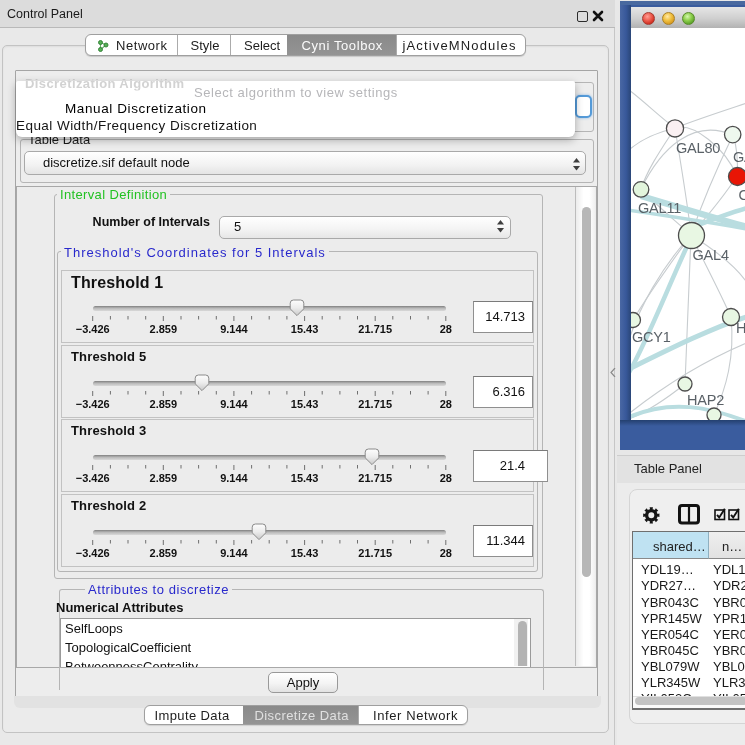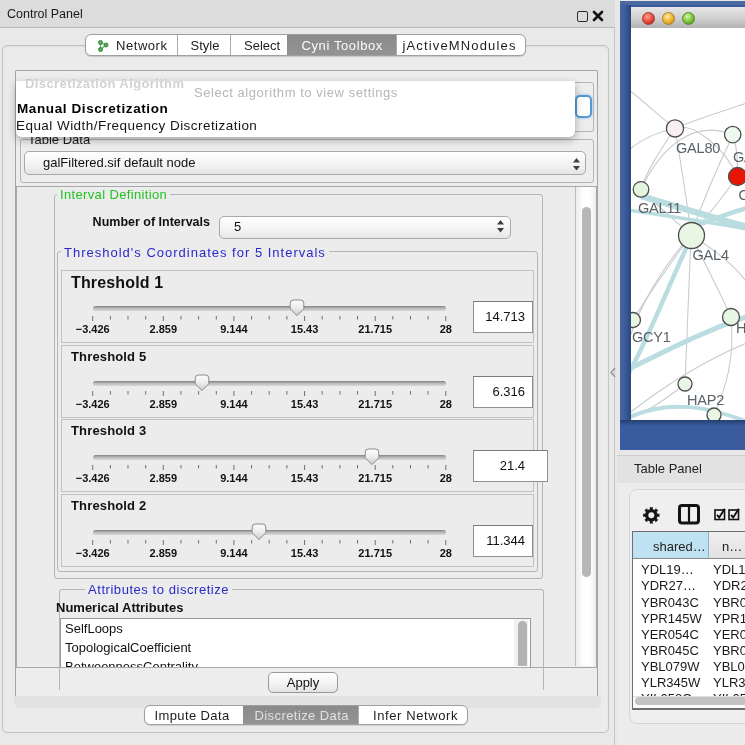--- a/index.html
+++ b/index.html
@@ -19,21 +19,21 @@
       <path d="M2,2 L10,10 M10,2 L2,10" stroke="#111" stroke-width="2.6" stroke-linecap="round"></path>
     </svg>
 <div class="ab" style="left:2px;top:45px;width:605px;height:686px;border:1px solid #c3c3c3;border-radius:5px;background:#ebebeb;box-shadow:inset 0 1px 2px rgba(0,0,0,0.06);"></div>
 <div class="ab" style="left:15px;top:70px;width:581px;height:625px;background:#ededed;border:1px solid #a5a5a5;border-radius:1px;"></div>
 <div class="ab" style="left:14px;top:696px;width:587px;height:12px;background:#e2e2e2;border-radius:0 0 6px 6px;"></div>
 <div class="ab" style="left:20px;top:82px;width:572px;height:48px;border:1px solid #b5b5b5;border-radius:3px;"></div>
 <div class="ab" style="left:574.5px;top:95px;width:13px;height:18.5px;background:#fff;border:2.2px solid #549ad8;border-radius:5px;box-shadow:0 0 3px #8ab8e6;"></div>
 <div class="ab" style="left:20px;top:139px;width:572px;height:42px;border:1px solid #b5b5b5;border-radius:3px;"></div>
 <div class="lbl" style="left:28px;top:132px;font-size:13px;color:#1b1b1b;font-weight:normal;">Table Data</div>
 <div class="ab" style="left:24px;top:151px;width:560px;height:22px;background:linear-gradient(180deg,#ffffff,#f2f2f2 60%,#e4e4e4);border:1px solid #a9a9a9;border-radius:5px;"></div>
-<div class="lbl" style="left:43px;top:155px;font-size:13px;color:#111;font-weight:normal;">galFiltered.sif default node</div>
+<div class="lbl" style="left:43px;top:155px;font-size:13px;color:#111;font-weight:normal;">discretize.sif default node</div>
 <svg class="ab" style="left:571.5px;top:157.5px" width="9" height="14">
       <path d="M4.5,0 L8,4.5 L1,4.5 Z" fill="#3e3e3e"></path>
       <path d="M4.5,12.5 L8,8 L1,8 Z" fill="#3e3e3e"></path>
     </svg>
 <div class="ab" style="left:16px;top:186px;width:579px;height:480px;background:#ececec;border:1px solid #a8a8a8;"></div>
 <div class="ab" style="left:575px;top:187px;width:1px;height:479px;background:#bcbcbc;"></div>
 <div class="ab" style="left:576px;top:187px;width:19px;height:479px;background:linear-gradient(90deg,#ececec,#ffffff 40%,#ffffff 70%,#f0f0f0);"></div>
 <div class="ab" style="left:582px;top:207px;width:8.5px;height:370px;background:#b7b7b7;border-radius:4.5px;"></div>
 <div class="ab" style="left:54px;top:194px;width:487px;height:383px;border:1px solid #b5b5b5;border-radius:3px;"></div>
 <div class="gt" style="left:57px;top:187px;color:#23c223;letter-spacing:0.35px;text-align:right;">Interval Definition</div>
@@ -234,21 +234,21 @@
 <div class="ab" style="left:98px;top:0;width:115px;height:18.5px;background:linear-gradient(180deg,#8a8a8a,#949494);"></div>
 <div class="ab" style="left:213px;top:0;width:1px;height:18.5px;background:#ababab;"></div>
 <div class="lbl" style="left:9.5px;top:2px;font-size:13px;color:#1d1d1d;letter-spacing:0.38px;">Impute Data</div>
 <div class="lbl" style="left:109.5px;top:2px;font-size:13px;color:#e0e0e0;letter-spacing:0.42px;">Discretize Data</div>
 <div class="lbl" style="left:228px;top:2px;font-size:13px;color:#1d1d1d;letter-spacing:0.6px;">Infer Network</div>
 </div>
 <div class="ab" style="left:16px;top:81px;width:559px;height:55.5px;background:#fff;border-radius:2px 2px 6px 6px;box-shadow:0 3px 8px rgba(0,0,0,0.3);"></div>
 <div class="lbl" style="left:25px;top:75.5px;font-size:13px;color:#a8a8a8;font-weight:bold;clip-path:inset(0 0 11px 0);z-index:5;letter-spacing:0.4px;">Discretization Algorithm</div>
 <div class="lbl" style="left:25px;top:75.5px;font-size:13px;color:#d2d2d2;font-weight:bold;clip-path:inset(5px 0 0 0);z-index:5;letter-spacing:0.4px;">Discretization Algorithm</div>
 <div class="lbl" style="left:194px;top:85px;font-size:13px;color:#b6b6b9;font-weight:normal;z-index:5;letter-spacing:0.55px;">Select algorithm to view settings</div>
-<div class="lbl" style="left:17px;top:100.5px;font-size:13.5px;color:#000;font-weight:bold;z-index:5;letter-spacing:0.6px;">Manual Discretization</div>
+<div class="lbl" style="left:17px;top:100.5px;font-size:13.5px;color:#000;font-weight:normal;z-index:5;letter-spacing:0.6px;padding-left:48px;">Manual Discretization</div>
 <div class="lbl" style="left:16px;top:117.5px;font-size:13.5px;color:#141414;font-weight:normal;z-index:5;letter-spacing:0.45px;">Equal Width/Frequency Discretization</div>
 <svg class="ab" style="left:610px;top:368px" width="6" height="9">
       <path d="M5,0 L1,4.5 L5,9" fill="none" stroke="#8a8a8a" stroke-width="1.2"></path>
     </svg>
 <div class="ab" style="left:620px;top:1px;width:125px;height:449px;background:#3a5c9e;"></div>
 <div class="ab" style="left:620px;top:1px;width:11px;height:419px;background:linear-gradient(90deg,#4a68a4,#38589a 55%,#2a4677)"></div>
 <div class="ab" style="left:620px;top:1px;width:125px;height:4px;background:#49699f;"></div>
 <div class="ab" style="left:620px;top:420px;width:125px;height:6px;background:linear-gradient(180deg,#24406f,#3a5c9e);"></div>
 <div class="ab" style="left:631px;top:7px;width:114px;height:21px;background:linear-gradient(180deg,#e6e6e6,#cfcfcf 55%,#b2b2b2);border-bottom:1px solid #8e8e8e;"></div>
 <div class="ab" style="left:641.5px;top:11.5px;width:11px;height:11px;border-radius:50%;background:radial-gradient(circle at 40% 32%, #ff9d94, #ee5f51 40%, #d02d20 75%);border:0.8px solid #a33a31;"></div>

